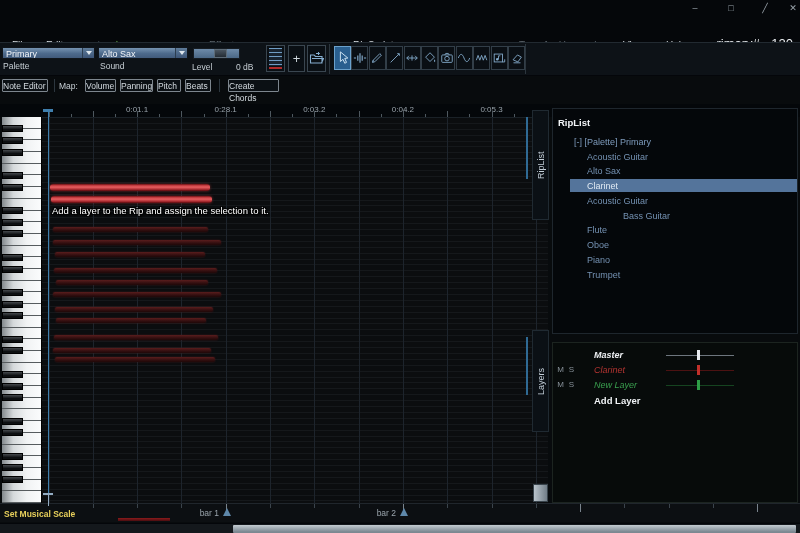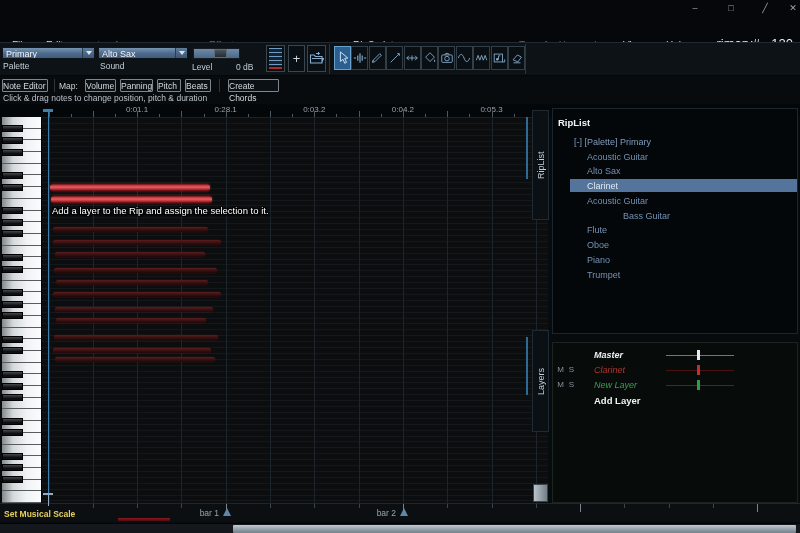--- a/index.html
+++ b/index.html
@@ -173,21 +173,20 @@
   <div class="abs vsep" style="left:525px;top:44px;height:30px;"></div>
 
   
   <div class="abs btn2" style="left:2px;width:46px;">Note Editor</div>
   <div class="abs vsep" style="left:54px;top:79px;height:13px;"></div>
   <div class="abs" style="left:59px;top:81px;font-size:8.5px;color:#c8d0d6;">Map:</div>
   <span id="map-buttons"></span>
   <div class="abs vsep" style="left:219px;top:79px;height:13px;"></div>
   <div class="abs btn2" style="left:228px;width:51px;">Create Chords</div>
 
-  <div class="abs" id="status-line">Click &amp; drag notes to change position, pitch &amp; duration</div>
 
   
   <div class="abs" id="ruler">
       <div class="rlabel" style="left: 115.1px;">0:01.1</div>
       <div class="rlabel" style="left: 203.7px;">0:28.1</div>
       <div class="rlabel" style="left: 292.3px;">0:03.2</div>
       <div class="rlabel" style="left: 380.9px;">0:04.2</div>
       <div class="rlabel" style="left: 469.5px;">0:05.3</div>
       <div class="rtick" style="left: 48.5px; height: 6px;"></div>
       <div class="rtick" style="left: 70.65px; height: 3px;"></div>

